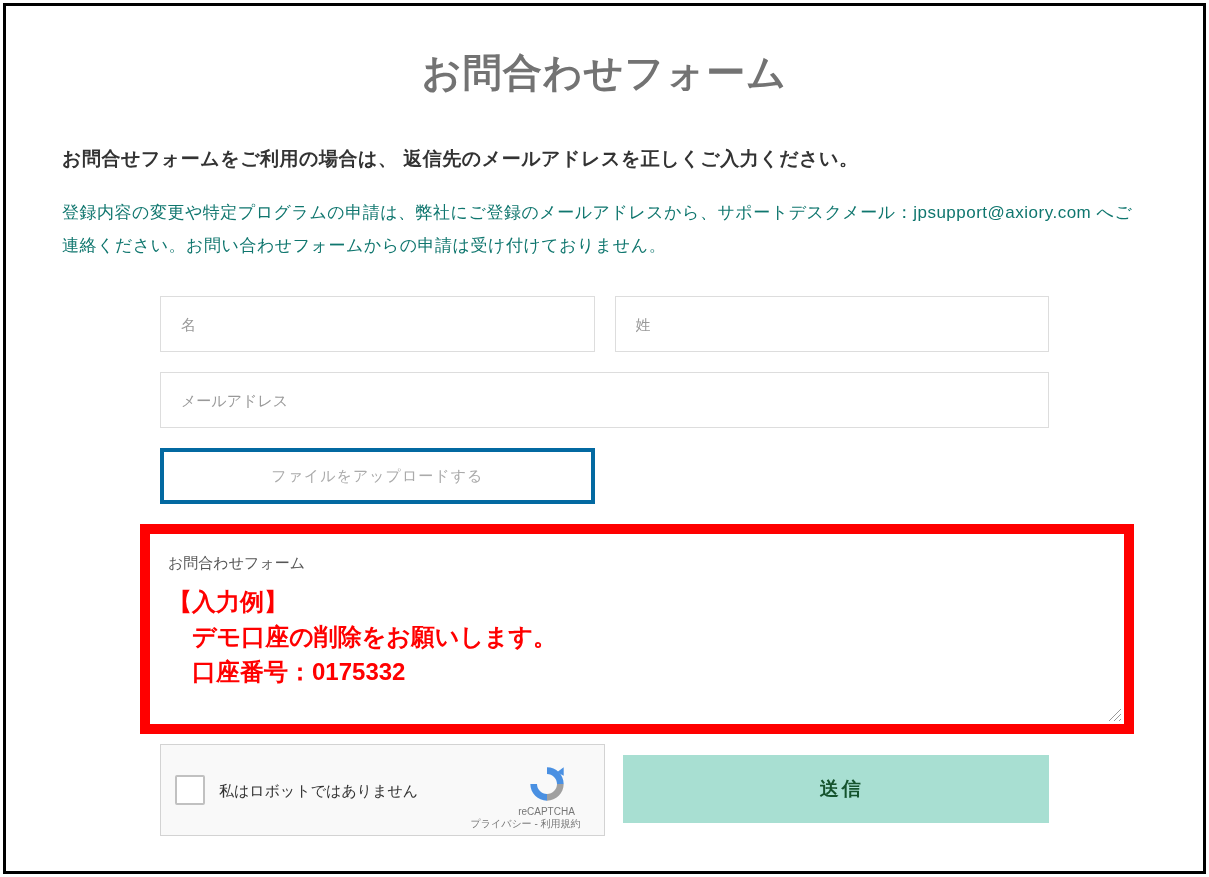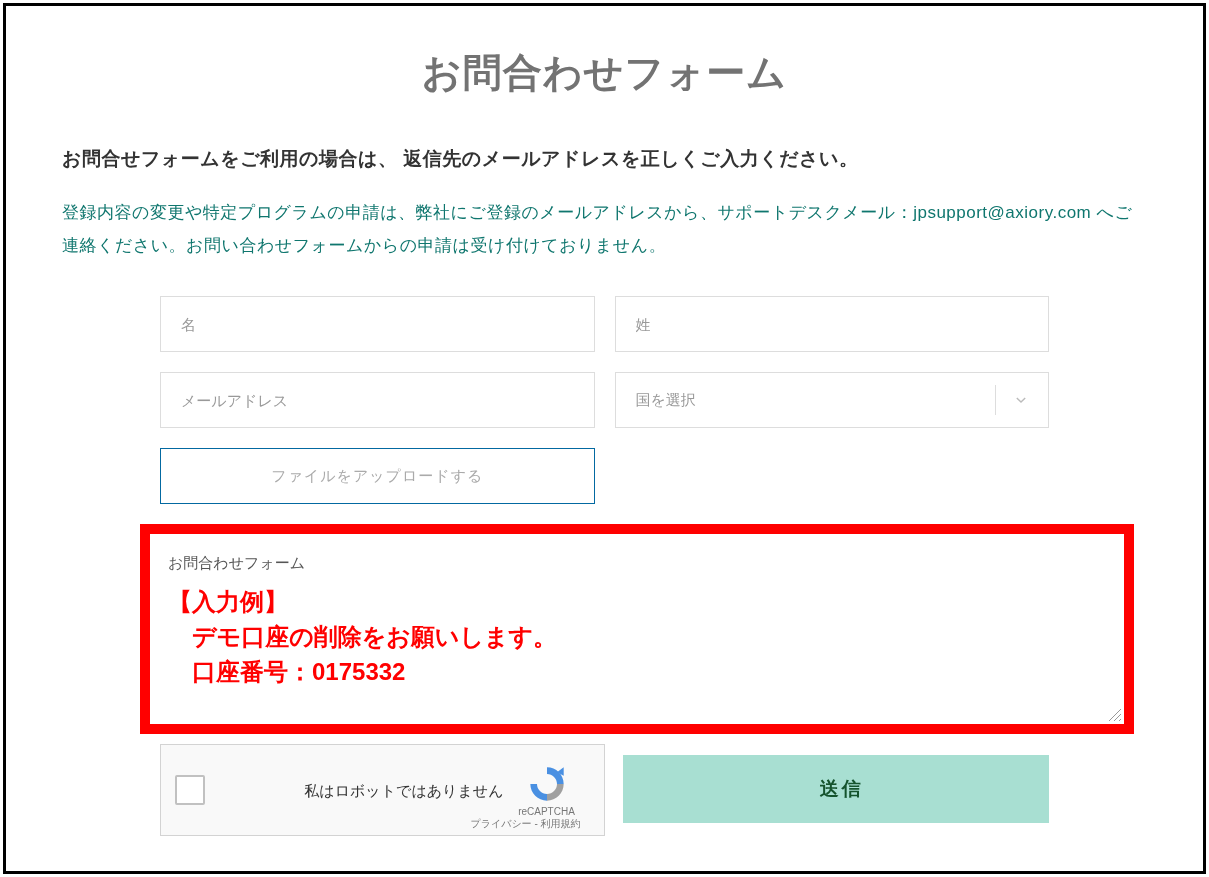--- a/index.html
+++ b/index.html
@@ -80,21 +80,21 @@
       padding-left: 18px;
       height: 30px;
     }
     .chevron {
       width: 14px; height: 14px;
     }
     .chevron svg { stroke: #bbb; }
     .upload-box {
       width: 100%;
       height: 56px;
-      border: 1px solid #0369a1;
+      border: 4px solid #0369a1;
       display: flex;
       align-items: center;
       justify-content: center;
       font-size: 15px;
       color: #aaa;
       letter-spacing: 1px;
       cursor: pointer;
       background: #fff;
     }
     .left-col { flex: 1; }
@@ -124,21 +124,20 @@
       right: 2px;
       bottom: 2px;
       width: 16px;
       height: 16px;
     }
     .resize-handle svg line { stroke: #999; stroke-width: 1; }
     .footer-row {
       display: flex;
       gap: 18px;
       margin-top: 240px;
-      text-align: right;
     }
     .recaptcha {
       flex: 1;
       border: 1px solid #d3d3d3;
       background: #f9f9f9;
       height: 92px;
       display: flex;
       align-items: center;
       padding: 0 14px;
       position: relative;
@@ -212,32 +211,20 @@
         <input class="text-input" placeholder="名" style="">
       </div>
       <div class="field">
         <input class="text-input" placeholder="姓" style="">
       </div>
     </div>
 
     <div class="row">
       <div class="field">
         <input class="text-input" placeholder="メールアドレス" style="">
-      </div>
-      <div class="field">
-        <div class="select-box">
-          <span>国を選択</span>
-          <span class="chevron-wrap">
-            <span class="chevron">
-              <svg viewBox="0 0 20 20" fill="none">
-                  <polyline points="4,7 10,13 16,7" stroke-width="2"></polyline>
-                </svg>
-            </span>
-          </span>
-        </div>
       </div>
     </div>
 
     <div class="row">
       <div class="left-col">
         <div class="upload-box">
           <span>ファイルをアップロードする</span>
         </div>
       </div>
       <div class="left-col"></div>

